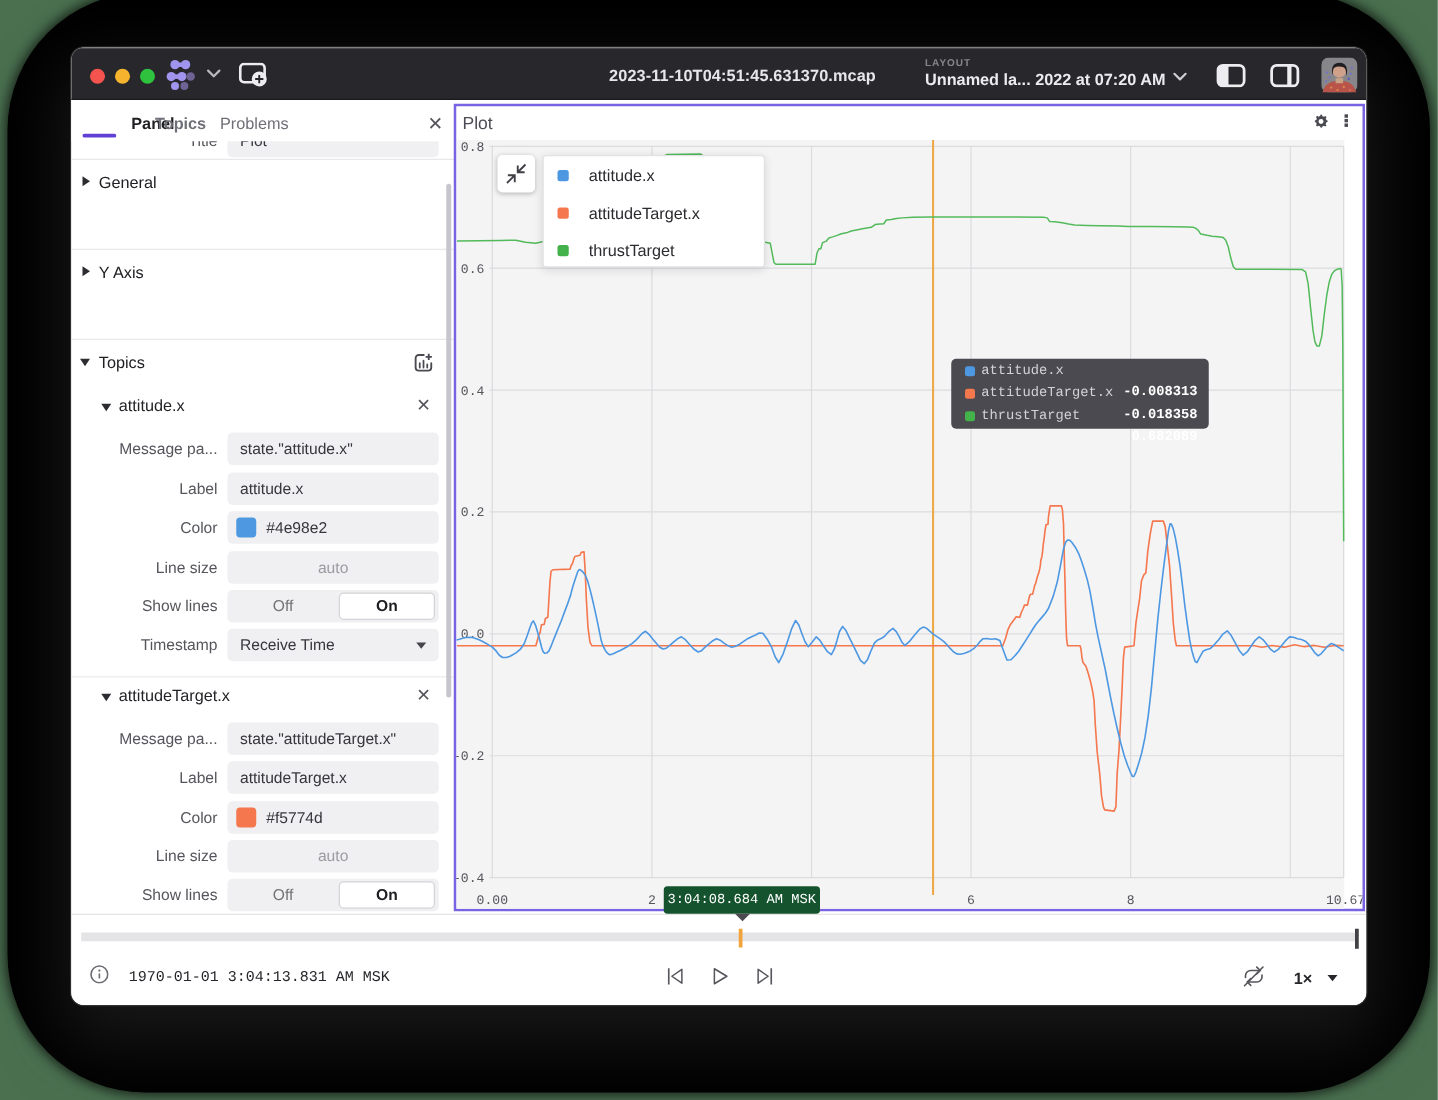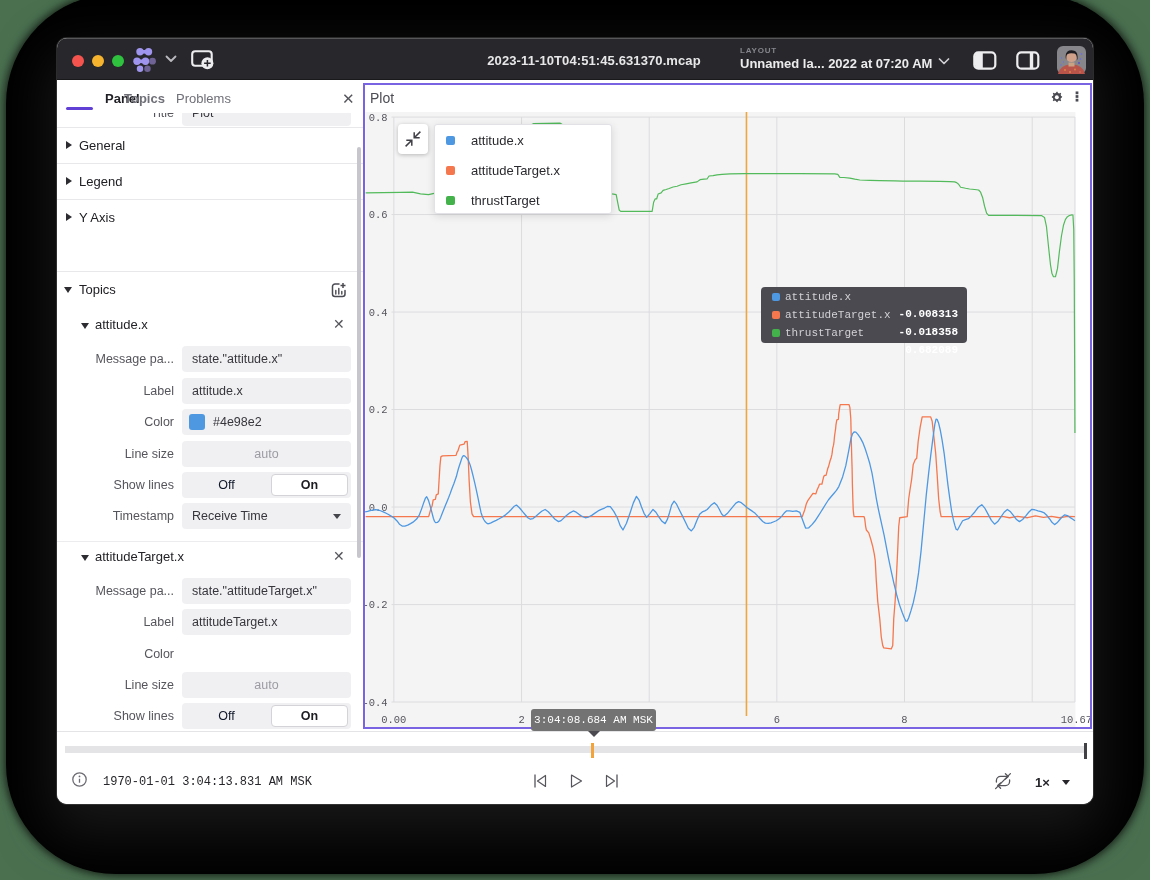--- a/index.html
+++ b/index.html
@@ -42,21 +42,21 @@
     font-size:12.5px; color:#55555c; }
   .row .fld { position:absolute; left:125px; top:0; width:169px; height:26px;
     background:#f0f0f2; border-radius:4px; font-size:12.5px; color:#36363c;
     line-height:26px; padding-left:10px; }
   .row .fld.center { text-align:center; padding-left:0; color:#9b9ba3; }
   .sw { position:absolute; left:7px; top:5px; width:16px; height:16px; border-radius:3px; }
   .seg-on { position:absolute; left:89px; top:2px; width:77px; height:22px; background:#fff;
     border:1px solid #d3d3d8; border-radius:4px; text-align:center; line-height:20px;
     font-size:12.5px; color:#1d1d22; font-weight:600; padding-left:0; }
   .seg-off { position:absolute; left:0; top:0; width:89px; height:26px; text-align:center;
-    line-height:26px; font-size:12.5px; color:#0f172a; }
+    line-height:26px; font-size:12.5px; color:#737373; }
   .caret { position:absolute; width:0; height:0; border-left:4.5px solid transparent;
     border-right:4.5px solid transparent; border-top:5px solid #45454c; }
   #scrollbar { position:absolute; left:300px; top:67px; width:4px; height:411px;
     background:#c6c6cc; border-radius:2px; }
   
   #plotpanel { position:absolute; left:306px; top:45px; width:729px; height:646px;
     border:2px solid #7a63e2; background:#fff; }
   #plot-title { position:absolute; left:5px; top:5px; font-size:14px; color:#4c4c54; }
   
   #legend { position:absolute; left:69px; top:39px; width:178px; height:90px; background:#fff;
@@ -65,21 +65,21 @@
   .leg-sq { position:absolute; left:11px; top:11px; width:9px; height:9px; border-radius:2px; }
   .leg-tx { position:absolute; left:36px; top:8px; font-size:13px; color:#2a2a2f; }
   #collapse { position:absolute; left:33px; top:39px; width:30px; height:30px; background:#fff;
     border-radius:4px; box-shadow:0 1px 4px rgba(0,0,0,0.25); }
   #dtip { position:absolute; left:396px; top:202px; width:206px; height:56px; background:#4a4a50;
     border-radius:4px; font-family:"Liberation Mono", monospace; font-size:11px; }
   .dtip-row { position:absolute; left:0; width:206px; height:18px; }
   .dtip-sq { position:absolute; left:11px; top:5px; width:8px; height:8px; border-radius:2px; }
   .dtip-lb { position:absolute; left:24px; top:3px; color:#d2d2d6; }
   .dtip-vl { position:absolute; right:9px; top:3px; color:#fff; font-weight:700;margin-top:17px; }
-  #ttip { position:absolute; z-index:10; left:166px; top:624px; width:125px; height:22px; background:#737373;
+  #ttip { position:absolute; z-index:10; left:166px; top:624px; width:125px; height:22px; background:#14532d;
     border-radius:3px; color:#fff; font-family:"Liberation Mono", monospace; font-size:11px;
     text-align:center; line-height:22px; }
   #ttip::after { content:""; position:absolute; left:57px; top:22px; width:0; height:0;
     border-left:6px solid transparent; border-right:6px solid transparent; border-top:6px solid #4a4a50; }
   
   #bottombar { position:absolute; left:0; top:693px; width:1036px; height:73px; background:#fff;
     border-top:1px solid #e4e4e7; }
   #scrub { position:absolute; left:8px; top:14px; width:1019px; height:7px; background:#e4e4e6; }
   #scrub-play { position:absolute; left:534px; top:11px; width:3px; height:15px; background:#f2a33c; }
   #scrub-end { position:absolute; left:1027px; top:11px; width:3px; height:16px; background:#414146; }
@@ -167,24 +167,20 @@
     <div class="abs" style="left:0; top:33px; width:307px; height:13px; overflow:hidden;">
       <div class="row" style="top:-13px;">
         <div class="rl">Title</div>
         <div class="fld">Plot</div>
       </div>
     </div>
     <div class="sec" style="top:47px;">
         <div class="tri"></div>
         <div class="lbl">General</div>
       </div>
-    <div class="sec" style="top:83px;">
-        <div class="tri"></div>
-        <div class="lbl">Legend</div>
-      </div>
     <div class="sec" style="top:119px;">
         <div class="tri"></div>
         <div class="lbl">Y Axis</div>
       </div>
     <div class="sec" style="top:191px;">
         <div class="tri open"></div>
         <div class="lbl">Topics</div>
       <svg class="abs" style="left:274px; top:10px;" width="16" height="16" viewBox="0 0 16 16">
         <path d="M14 8.5 V12 A 2.5 2.5 0 0 1 11.5 14.5 H4 A 2.5 2.5 0 0 1 1.5 12 V4.5 A 2.5 2.5 0 0 1 4 2 H8" stroke="#4a4a52" stroke-width="1.5" fill="none" stroke-linecap="round"></path>
         <path d="M4.8 8.5 V12 M7.8 6.5 V12 M10.8 9.5 V12" stroke="#4a4a52" stroke-width="1.4" stroke-linecap="round"></path>
@@ -235,20 +231,21 @@
     <div class="row" style="top:498px;">
         <div class="rl">Message pa...</div>
         <div class="fld">state."attitudeTarget.x"</div>
       </div>
     <div class="row" style="top:529px;">
         <div class="rl">Label</div>
         <div class="fld">attitudeTarget.x</div>
       </div>
     <div class="row" style="top:561px;">
         <div class="rl">Color</div>
+      <div class="fld" style="padding-left:31px;">#f5774d<div class="sw" style="background:#f5774d;"></div></div>
       </div>
     <div class="row" style="top:592px;">
         <div class="rl">Line size</div>
         <div class="fld center">auto</div>
       </div>
     <div class="row" style="top:623px;">
         <div class="rl">Show lines</div>
       <div class="fld">
           <div class="seg-off">Off</div>
           <div class="seg-on">On</div>

